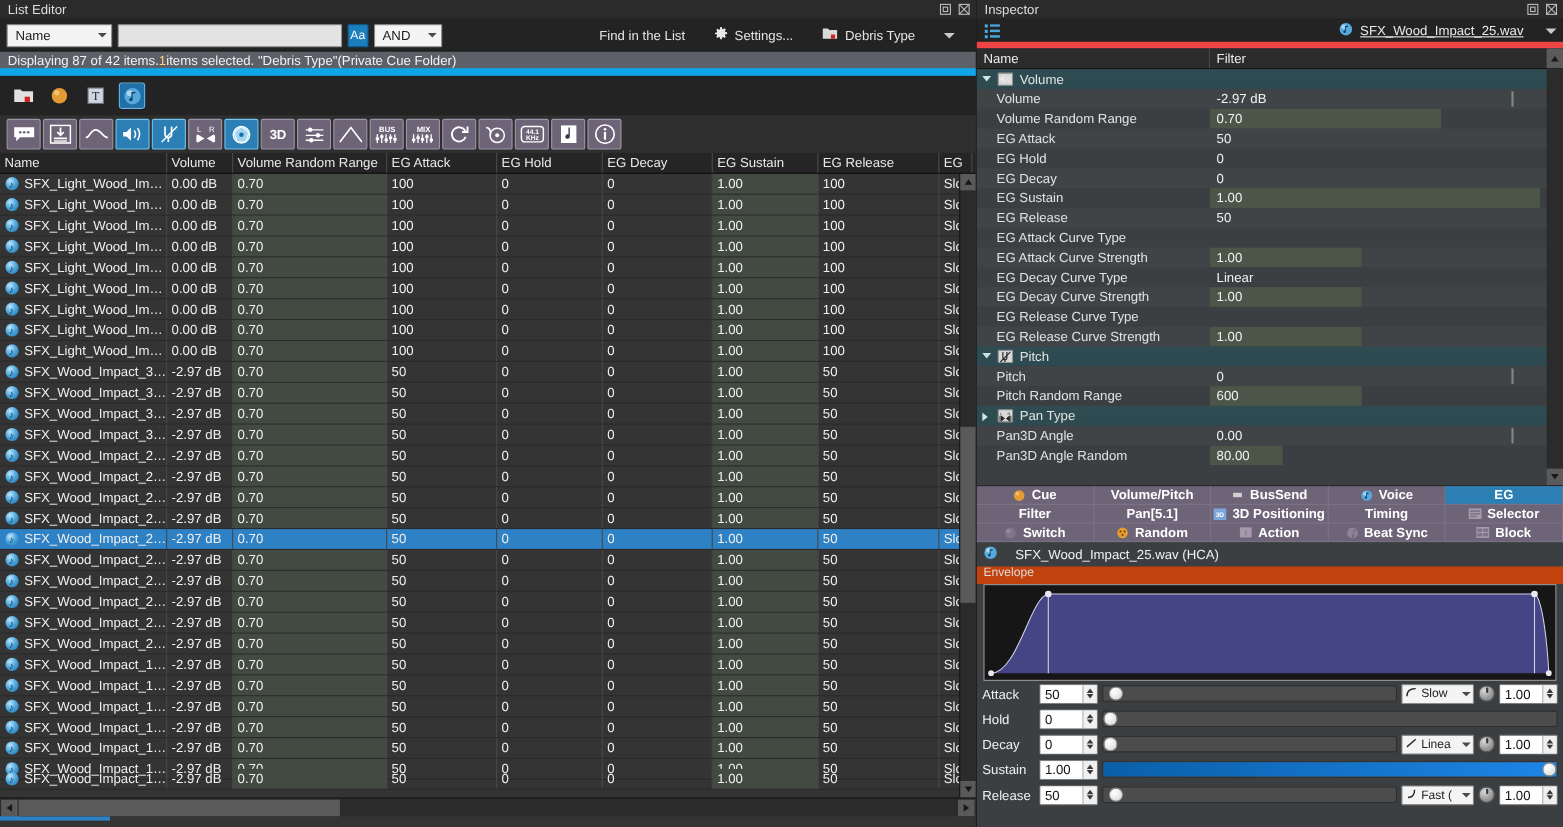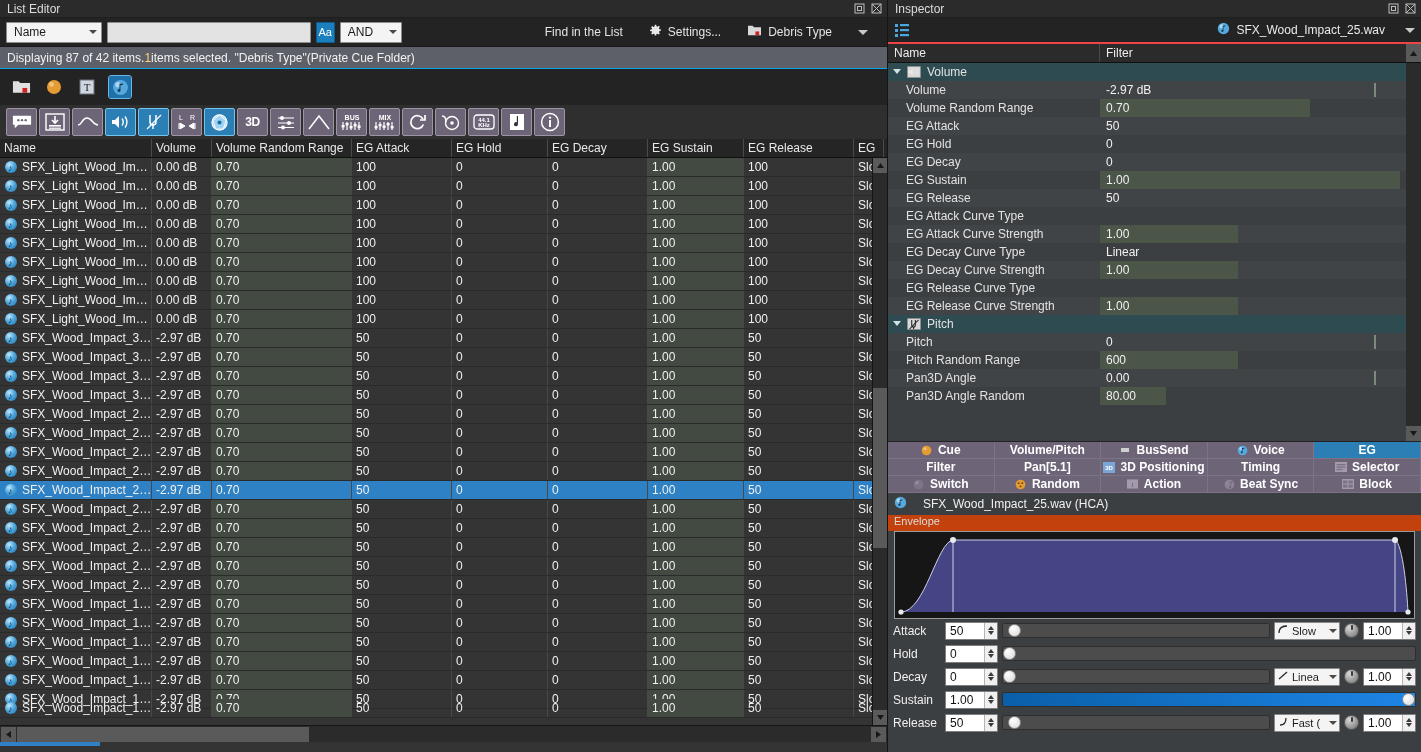--- a/index.html
+++ b/index.html
@@ -42,21 +42,21 @@
   .aa-btn{
     height:21px; width:21px; background:#1b7fbe; color:#fff; font-size:11px;
     display:flex; align-items:center; justify-content:center; border:1px solid #0e5c8c; border-radius:1px;
   }
   .menu-right{ display:flex; align-items:center; gap:0; margin-left:125px; }
   .menu-item{ display:flex; align-items:center; gap:6px; padding:0 13px; height:29px; color:#e4e4e4; font-size:12px; white-space:nowrap;}
   .menu-item .dd{ width:0;height:0;border-left:5px solid transparent;border-right:5px solid transparent;border-top:5px solid #c9c9c9;}
 
   .statusbar{
     height:22px; background:#5d6068; display:flex; align-items:center;
-    padding-left:7px; font-size:12px; color:#f2f2f2; border-bottom:1px solid #0ea5e9;
+    padding-left:7px; font-size:12px; color:#f2f2f2; border-bottom:7px solid #0ea5e9;
   }
   .statusbar b{ font-weight:normal; color:#ffcf7a; }
 
   .toolrow1{
     height:36px; background:#232323; display:flex; align-items:center; gap:11px; padding-left:10px;
   }
   .tico{ width:22px; height:22px; display:flex; align-items:center; justify-content:center; border-radius:2px;}
   .tico.sel{ background:#1f6fa8; outline:1px solid #67b6e8; }
 
   .toolrow2{
@@ -103,21 +103,22 @@
   .bottombar .blue{width:100px;height:4px;background:#2e81c4;}
 
   
   .right{ width:533px; height:752px; background:#3c3f41; display:flex; flex-direction:column;}
   .insp-title{
     height:18px;background:#2b2b2b;display:flex;align-items:center;padding-left:7px;
     font-size:12px;color:#dcdcdc;position:relative;border-bottom:1px solid #1e1e1e;
   }
   .insp-head{
     height:26px;background:#232323;display:flex;align-items:center;padding:0 6px;
-    border-bottom:2px solid #ef4444;
+    border-bottom:6px solid #ef4444;
+    text-decoration:underline;
   }
   .insp-listicon{width:16px;height:14px;display:flex;align-items:center;justify-content:center;}
   .insp-obj{margin-left:auto;display:flex;align-items:center;gap:6px;font-size:12px;color:#eaeaea;}
   .insp-obj .dd{width:0;height:0;border-left:5px solid transparent;border-right:5px solid transparent;border-top:5px solid #c9c9c9;margin-left:14px;}
 
   .prop-head{height:19px;background:#2b2b2b;display:flex;border-bottom:1px solid #101010;position:relative;}
   .prop-head .ph{font-size:12px;line-height:19px;padding-left:6px;color:#ededed;}
   .prop-head .ph.n{width:212px;border-right:1px solid #4a4a4a;}
   .prop-head .ph.v{flex:1;}
 
@@ -1009,20 +1010,36 @@
           </div>
         </div>
         <div class="prow alt">
           <div class="pname">Pitch</div>
           <div class="pval"><span class="tick" style="left:274px"></span><span class="vtxt">0</span></div>
         </div>
         <div class="prow">
           <div class="pname">Pitch Random Range</div>
           <div class="pval"><span class="fill" style="width:138px"></span><span class="vtxt">600</span></div>
         </div>
+        <div class="prow group">
+          <div class="pname" style="width: 100%;">
+            <span class="twisty closed">
+              <i></i>
+            </span>
+            <span class="gico">
+              <svg width="12" height="11" viewBox="0 0 12 11">
+                <text x="1" y="4" font-size="3.4" fill="#2a2a2a" font-family="Liberation Sans, sans-serif">L</text>
+                <text x="8" y="4" font-size="3.4" fill="#2a2a2a" font-family="Liberation Sans, sans-serif">R</text>
+                <path d="M1 5v5 M2 5l3.2 2.5L2 10z" fill="#2a2a2a" stroke="#2a2a2a" stroke-width=".7"></path>
+                <path d="M11 5v5 M10 5L6.8 7.5 10 10z" fill="#2a2a2a" stroke="#2a2a2a" stroke-width=".7"></path>
+              </svg>
+            </span>
+            <span>Pan Type</span>
+          </div>
+        </div>
         <div class="prow alt">
           <div class="pname">Pan3D Angle</div>
           <div class="pval"><span class="tick" style="left:274px"></span><span class="vtxt">0.00</span></div>
         </div>
         <div class="prow">
           <div class="pname">Pan3D Angle Random</div>
           <div class="pval"><span class="fill" style="width:66px"></span><span class="vtxt">80.00</span></div>
         </div>
         <div class="prop-vscroll">
         <div class="arrow" style="position:absolute;bottom:0;">

